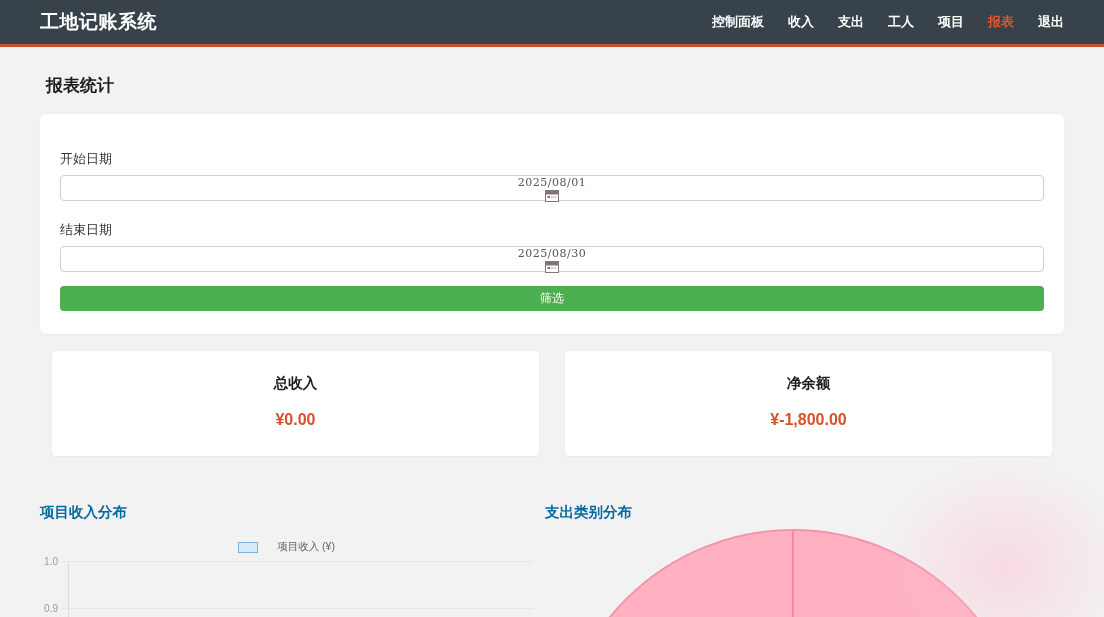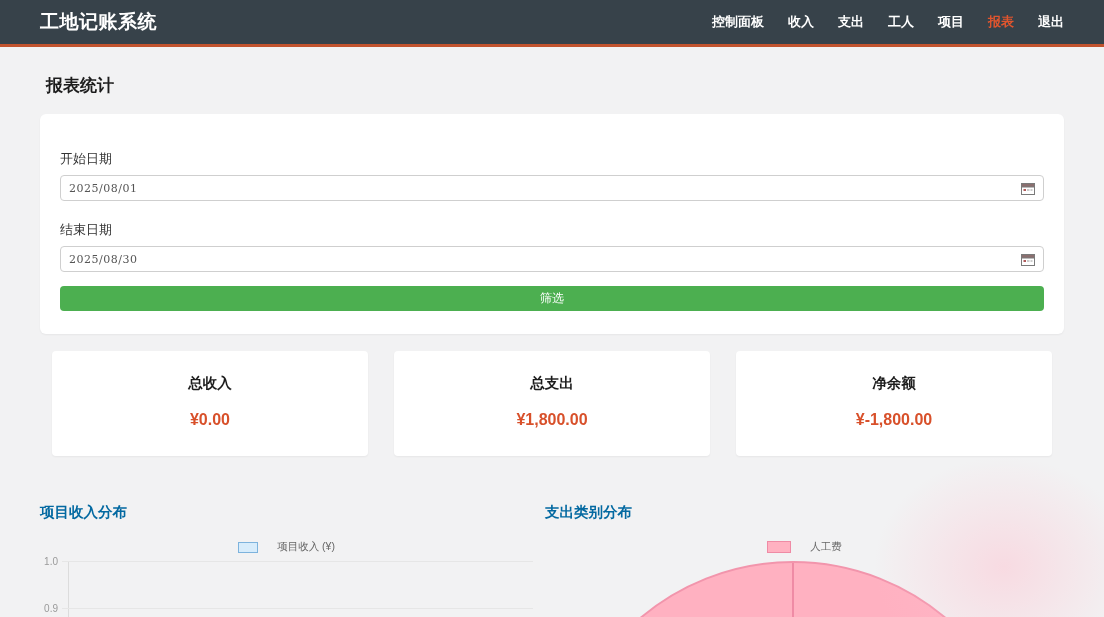--- a/index.html
+++ b/index.html
@@ -25,21 +25,21 @@
   .page-title { font-size:17px; font-weight:bold; margin:27px 6px 17px 6px; color:#1c1c1c; }
   
   .filter-card {
     background:#ffffff; border-radius:6px; padding:16px 20px 23px 20px;
     box-shadow:0 1px 2px rgba(0,0,0,0.05);
   }
   .field-label { display:block; font-size:13px; color:#333; margin-bottom:7px;margin-top:20px; }
   .date-input {
     height:26px; border:1px solid #cfcfcf; border-radius:4px; background:#fff;
     display:flex; align-items:center; justify-content:space-between;
-    padding:0 8px; margin-bottom:12px; cursor:text;
+    padding:0 8px; margin-bottom:12px; cursor:text;flex-direction:column;
   }
   .date-text { font-family:"DejaVu Serif",serif; font-size:11px; color:#555; letter-spacing:0.5px; }
   .cal-icon { display:inline-flex; cursor:pointer; }
   .filter-btn {
     display:block; width:100%; height:25px; margin-top:14px;
     background:#4caf50; color:#fff; font-size:12px; border:none; border-radius:4px;
     cursor:pointer; font-family:inherit;
   }
   
   .stats-row { display:flex; gap:26px; margin:17px 12px 0 12px; }
@@ -138,24 +138,20 @@
 
     <button class="filter-btn">筛选</button>
   </section>
 
   <section class="stats-row">
     <div class="stat-card">
       <div class="stat-title">总收入</div>
       <div class="stat-value">¥0.00</div>
     </div>
     <div class="stat-card">
-      <div class="stat-title">总支出</div>
-      <div class="stat-value">¥1,800.00</div>
-    </div>
-    <div class="stat-card">
       <div class="stat-title">净余额</div>
       <div class="stat-value">¥-1,800.00</div>
     </div>
   </section>
 
   <section class="charts-row">
 
     <div class="chart-col left">
       <div class="chart-title">项目收入分布</div>
       <div class="legend">
@@ -167,24 +163,20 @@
         <span class="tick" style="top:4px">1.0</span>
         <div class="gridline" style="top:4px"></div>
         <span class="tick" style="top:51px">0.9</span>
         <div class="gridline" style="top:51px"></div>
 
       </div>
     </div>
 
     <div class="chart-col right">
       <div class="chart-title">支出类别分布</div>
-      <div class="legend">
-        <span class="swatch-pie"></span>
-        <span class="legend-text">人工费</span>
-      </div>
       <div class="pie-wrap">
         <div class="pie-circle">
           <div class="pie-seam"></div>
         </div>
       </div>
     </div>
 
   </section>
 </main>
 

